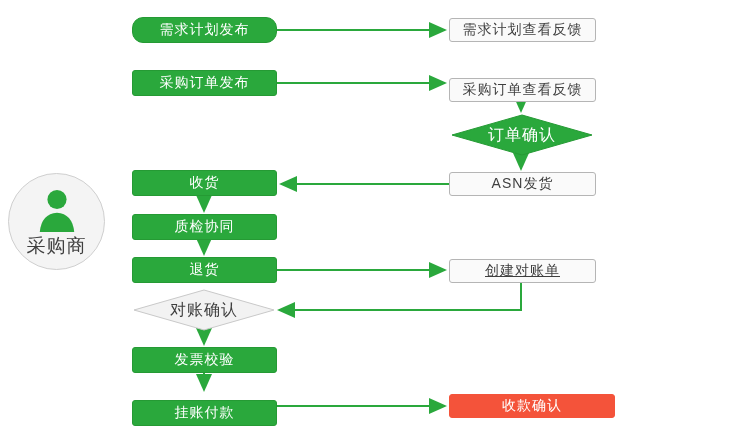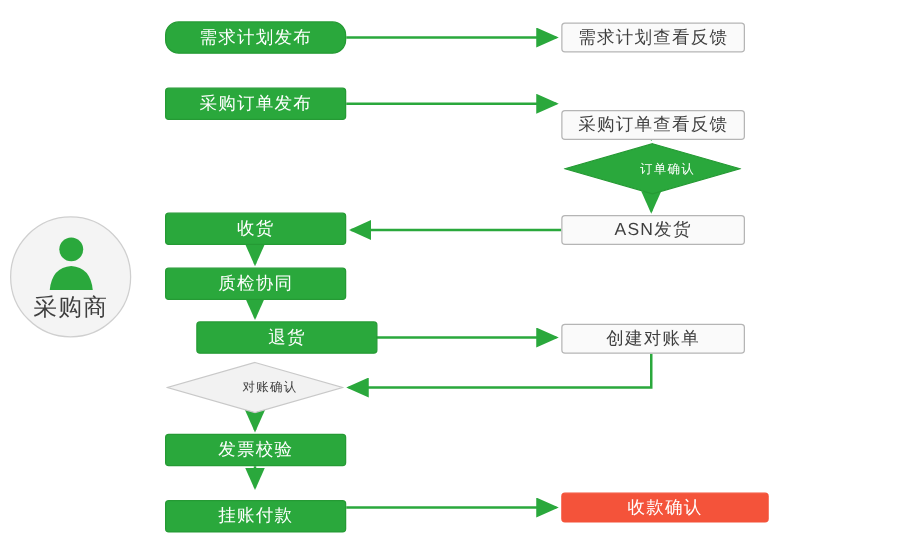--- a/index.html
+++ b/index.html
@@ -27,23 +27,23 @@
   }
   .node.red{
     width:166px;height:24px;left:449px;
     background:var(--red,#f4533a);
     border:1px solid var(--red,#f4533a);
     border-radius:3px;color:#ffffff;
   }
   .diamond{position:absolute;z-index:2;width:142px;height:42px;}
   .diamond svg{position:absolute;left:0;top:0;}
   .diamond .dlabel{
-    position:absolute;left:12px;top:0;width:100%;height:100%;
+    position:absolute;left:0;top:0;width:100%;height:100%;
     display:flex;align-items:center;justify-content:center;
-    font-size:10px;letter-spacing:1px;text-align:right;
+    font-size:16px;letter-spacing:1px;text-align:right;
   }
   .diamond.green-d .dlabel{color:#ffffff;}
   .diamond.gray-d .dlabel{color:var(--text-dark,#4a4a4a);}
   .actor{
     position:absolute;z-index:2;width:97px;height:97px;top:173px;
     border-radius:50%;
     background:var(--circle-bg,#f4f4f4);
     border:1px solid var(--circle-border,#cfcfcf);
     box-sizing:border-box;
     display:flex;flex-direction:column;align-items:center;justify-content:center;
@@ -89,28 +89,28 @@
       </svg>
     </span>
     <span class="alabel">采购商</span>
   </div>
 
 
   <div class="node green" style="top:17px;border-radius:11px;">需求计划发布</div>
   <div class="node green" style="top:70px;">采购订单发布</div>
   <div class="node green" style="top:170px;">收货</div>
   <div class="node green" style="top:214px;">质检协同</div>
-  <div class="node green" style="top:257px;margin-left:25px;">退货</div>
+  <div class="node green" style="top:257px;">退货</div>
   <div class="node green" style="top:347px;">发票校验</div>
   <div class="node green" style="top:400px;">挂账付款</div>
 
   <div class="node white" style="top:18px;">需求计划查看反馈</div>
-  <div class="node white" style="top:88px;text-align:center;">采购订单查看反馈</div>
+  <div class="node white" style="top:78px;text-align:center;">采购订单查看反馈</div>
   <div class="node white" style="top:172px;">ASN发货</div>
-  <div class="node white" style="top:259px;">创建对账单</div>
+  <div class="node white" style="top:259px;text-decoration:underline;">创建对账单</div>
   <div class="node red" style="top:394px;">收款确认</div>
 
   <div class="diamond green-d" style="left:451px;top:114px;">
     <svg width="142" height="42" viewBox="0 0 142 42">
       <polygon points="71,1 141,21 71,41 1,21" fill="#2aa83c" stroke="#259a34" stroke-width="1"></polygon>
     </svg>
     <span class="dlabel">订单确认</span>
   </div>
 
   <div class="diamond gray-d" style="left:133px;top:289px;">

